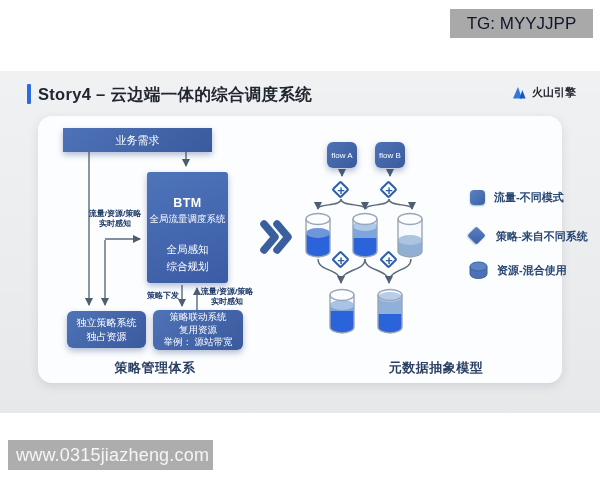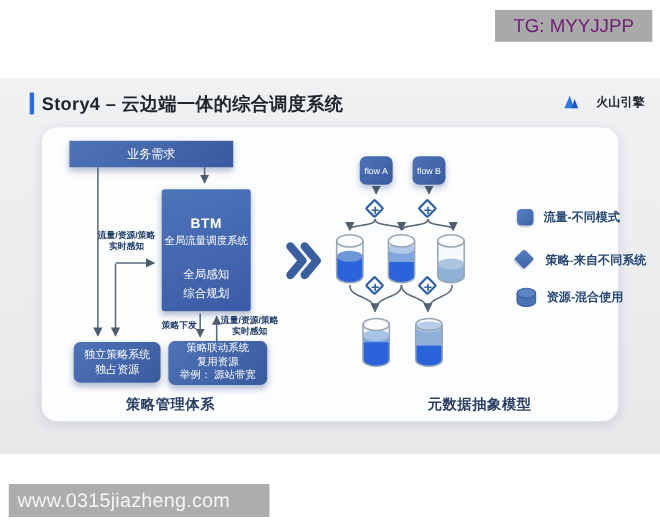--- a/index.html
+++ b/index.html
@@ -5,30 +5,30 @@
   * { margin:0; padding:0; box-sizing:border-box; }
   html,body { width:600px; height:480px; }
   body {
     position:relative; width:600px; height:480px; background:#ffffff;
     font-family:"Liberation Sans","DejaVu Sans",sans-serif; overflow:hidden;
   }
   .abs { position:absolute; }
 
   
   .wm-top { left:450px; top:9px; width:143px; height:29px; background:#a9a9a9;
-    color:#701a75; font-size:17px; display:flex; align-items:center; justify-content:center; }
-  .wm-bottom { left:8px; top:440px; width:237px; height:30px; background:#adadad;
+    color:#0f172a; font-size:17px; display:flex; align-items:center; justify-content:center; }
+  .wm-bottom { left:8px; top:440px; width:205px; height:30px; background:#adadad;
     color:#f5f5f5; font-size:18px; display:flex; align-items:center; padding-left:8px; letter-spacing:.2px; }
 
   
   .slide { left:0; top:71px; width:600px; height:342px;
     background:linear-gradient(180deg,#f0f1f3 0%,#ebecee 60%,#e7e8ea 100%); overflow:hidden; }
   .title-bar { left:27px; top:84px; width:4px; height:20px; background:#2c6be0; border-radius:1px; }
   .slide-title { left:38px; top:84px; font-size:16.5px; font-weight:bold; color:#20262e; letter-spacing:.3px; }
-  .brand { left:511px; top:85px; display:flex; align-items:center; gap:15px;text-align:center; }
+  .brand { left:511px; top:85px; display:flex; align-items:center; gap:5px;text-align:center; }
   .brand-name { font-size:11px; font-weight:bold; color:#23282e; }
 
   .panel { left:38px; top:116px; width:524px; height:267px; background:#fcfdfe;
     border-radius:14px; box-shadow:0 3px 10px rgba(110,120,140,.20); }
 
   
   .nbox { color:#ffffff; text-align:center; display:flex; flex-direction:column;
     align-items:center; justify-content:center;
     background:linear-gradient(135deg,#4e73b6 0%,#3a5a9e 100%);
     box-shadow:0 3px 6px rgba(40,70,130,.35); }

